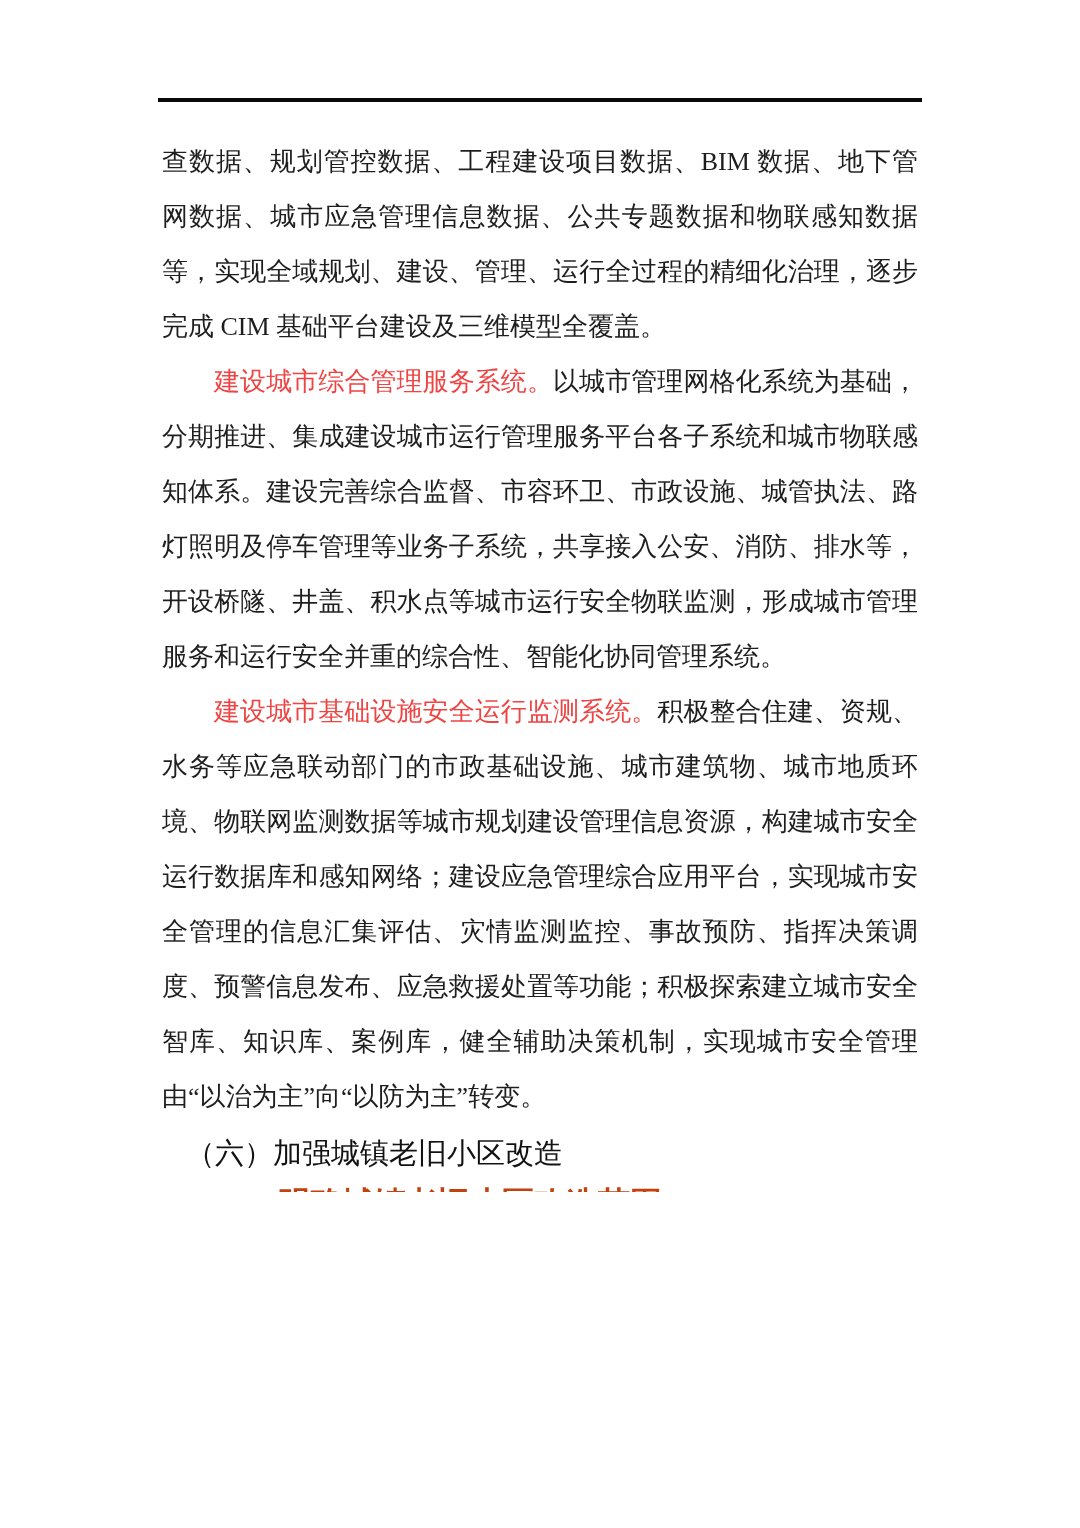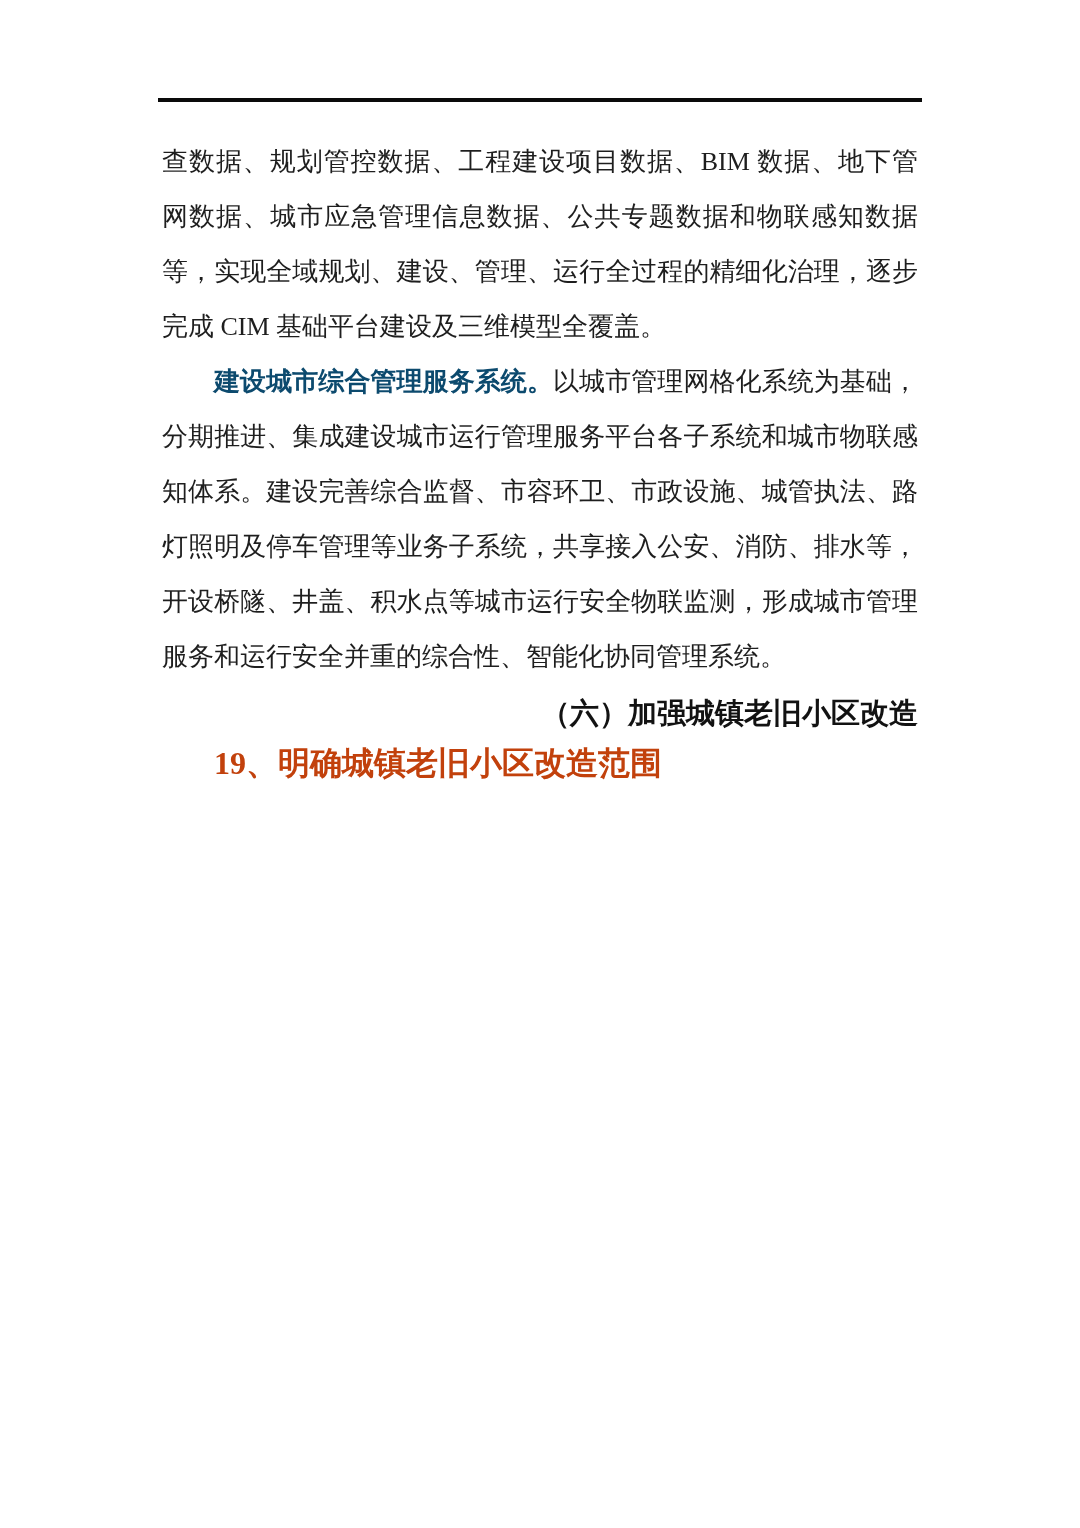--- a/index.html
+++ b/index.html
@@ -38,34 +38,33 @@
     text-justify: inter-character;
     text-indent: 2em;
     word-break: break-all;
     color: #1e1e1e;
   }
   .para.continuation {
     text-indent: 0;
     margin-top: 14px;
   }
   .para .lead {
-    font-weight: 700;
-    color: #0c4a6e;
+    font-weight: 400;
+    color: #ef4444;
   }
   .para.clamp-3 {
     max-height: 165px;
     overflow: hidden;
   }
   .section-heading {
     margin: 6px 0 0 24px;
     font-size: 29px;
-    font-weight: 700;
+    font-weight: 400;
     line-height: 46px;
     color: #121212;
-    text-align: right;
   }
   .sub-heading {
     margin: 2px 0 0 52px;
     font-size: 32px;
     font-weight: 700;
     line-height: 50px;
     color: #c2410c;
   }
   .para.after-heading {
     margin-top: 4px;
@@ -92,20 +91,23 @@
   <div class="content">
 
     <p class="para continuation">
       <span>查数据、规划管控数据、工程建设项目数据、BIM 数据、地下管网数据、城市应急管理信息数据、公共专题数据和物联感知数据等，实现全域规划、建设、管理、运行全过程的精细化治理，逐步完成 CIM 基础平台建设及三维模型全覆盖。</span>
     </p>
 
     <p class="para">
       <span class="lead">建设城市综合管理服务系统。</span><span>以城市管理网格化系统为基础，分期推进、集成建设城市运行管理服务平台各子系统和城市物联感知体系。建设完善综合监督、市容环卫、市政设施、城管执法、路灯照明及停车管理等业务子系统，共享接入公安、消防、排水等，开设桥隧、井盖、积水点等城市运行安全物联监测，形成城市管理服务和运行安全并重的综合性、智能化协同管理系统。</span>
     </p>
 
+    <p class="para">
+      <span class="lead">建设城市基础设施安全运行监测系统。</span><span>积极整合住建、资规、水务等应急联动部门的市政基础设施、城市建筑物、城市地质环境、物联网监测数据等城市规划建设管理信息资源，构建城市安全运行数据库和感知网络；建设应急管理综合应用平台，实现城市安全管理的信息汇集评估、灾情监测监控、事故预防、指挥决策调度、预警信息发布、应急救援处置等功能；积极探索建立城市安全智库、知识库、案例库，健全辅助决策机制，实现城市安全管理由“以治为主”向“以防为主”转变。</span>
+    </p>
 
     <h3 class="section-heading">（六）加强城镇老旧小区改造</h3>
 
     <h4 class="sub-heading">19、明确城镇老旧小区改造范围</h4>
 
 
   </div>
 
   <div class="footer">
     <span>- 16 -</span>

